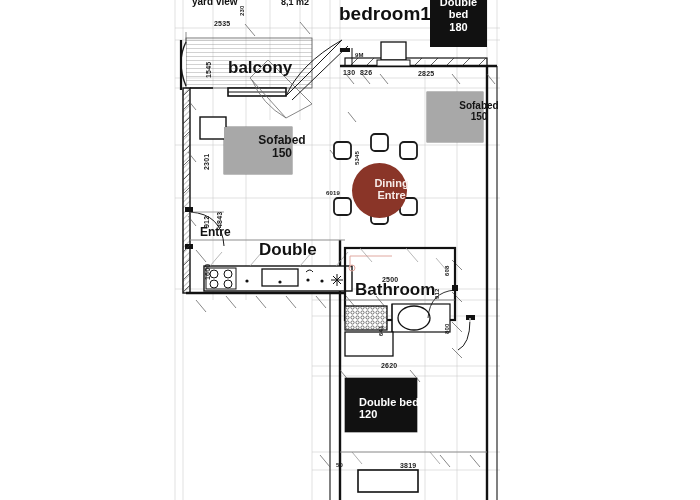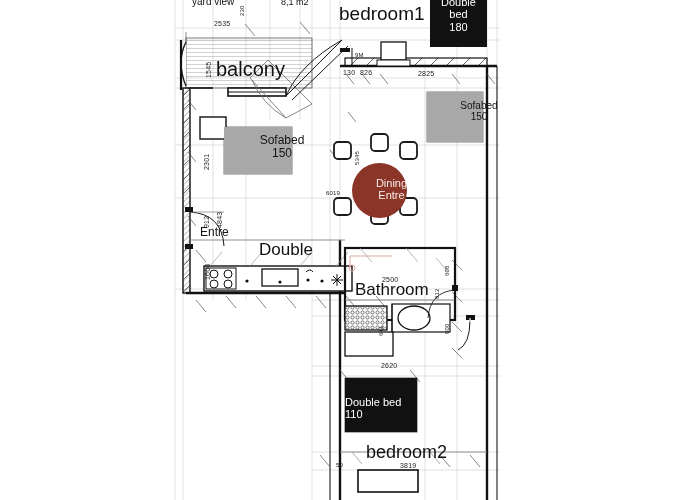--- a/index.html
+++ b/index.html
@@ -11,20 +11,21 @@
     width: 700px;
     height: 500px;
     font-family: "Liberation Sans", sans-serif;
     overflow: hidden;
   }
   #plan {
     position: relative;
     width: 700px;
     height: 500px;
     background: #ffffff;
+    font-weight: bold;
   }
   #plan svg {
     position: absolute;
     left: 0;
     top: 0;
   }
   .label-layer {
     position: absolute;
     left: 0; top: 0;
     width: 700px; height: 500px;
@@ -334,46 +335,45 @@
       <rect x="345" y="378" width="72" height="54" fill="#111111"></rect>
       <circle cx="379.5" cy="190.5" r="27.5" fill="#8a3528"></circle>
     </g>
   </svg>
 
   <div class="label-layer">
 
     <div class="room-label" style="left:192px; top:-3px; font-size:10px;">yard view</div>
     <div class="room-label" style="left:281px; top:-2px; font-size:9px;">8,1 m2</div>
 
-    <div class="room-label" style="left:216px; top:59px; font-size:20px;">balcony</div>
+    <div class="room-label" style="left:228px; top:59px; font-size:17px;">balcony</div>
     <div class="room-label" style="left:339px; top:4px; font-size:19px;">bedroom1</div>
     <div class="room-label" style="left:200px; top:226px; font-size:12px;text-align:center;">Entre</div>
     <div class="room-label" style="left:259px; top:241px; font-size:17px;">Double</div>
     <div class="room-label" style="left:355px; top:281px; font-size:17px;">Bathroom</div>
-    <div class="room-label" style="left:366px; top:443px; font-size:18px;">bedroom2</div>
 
     <div class="furn-label furn-dark" style="left:430px; top:-4px; width:57px; font-size:11px;">
       <div>Double</div>
       <div>bed</div>
       <div>180</div>
     </div>
 
     <div class="furn-label furn-gray" style="left:427px; top:100px; width:56px; font-size:10px;">
       <div>Sofabed</div>
       <div>150</div>
     </div>
 
     <div class="furn-label furn-gray" style="left:224px; top:134px; width:68px; font-size:12px;">
       <div>Sofabed</div>
       <div>150</div>
     </div>
 
-    <div class="furn-label furn-dark" style="left:345px; top:396px; width:72px; font-size:11px; text-align:left; padding-left:0; box-sizing:border-box;">
+    <div class="furn-label furn-dark" style="left:345px; top:396px; width:72px; font-size:11px; text-align:left; padding-left:14px; box-sizing:border-box;">
       <div>Double bed</div>
-      <div>110</div>
+      <div>120</div>
     </div>
 
     <div class="furn-label furn-table" style="left:352px; top:177px; width:55px; font-size:11px;">
       <div>Dining</div>
       <div>Entre</div>
     </div>
 
     <div class="dim-label" style="left:214px; top:20px;">2535</div>
     <div class="dim-label" style="left:343px; top:69px;">130</div>
     <div class="dim-label" style="left:360px; top:69px;">826</div>

